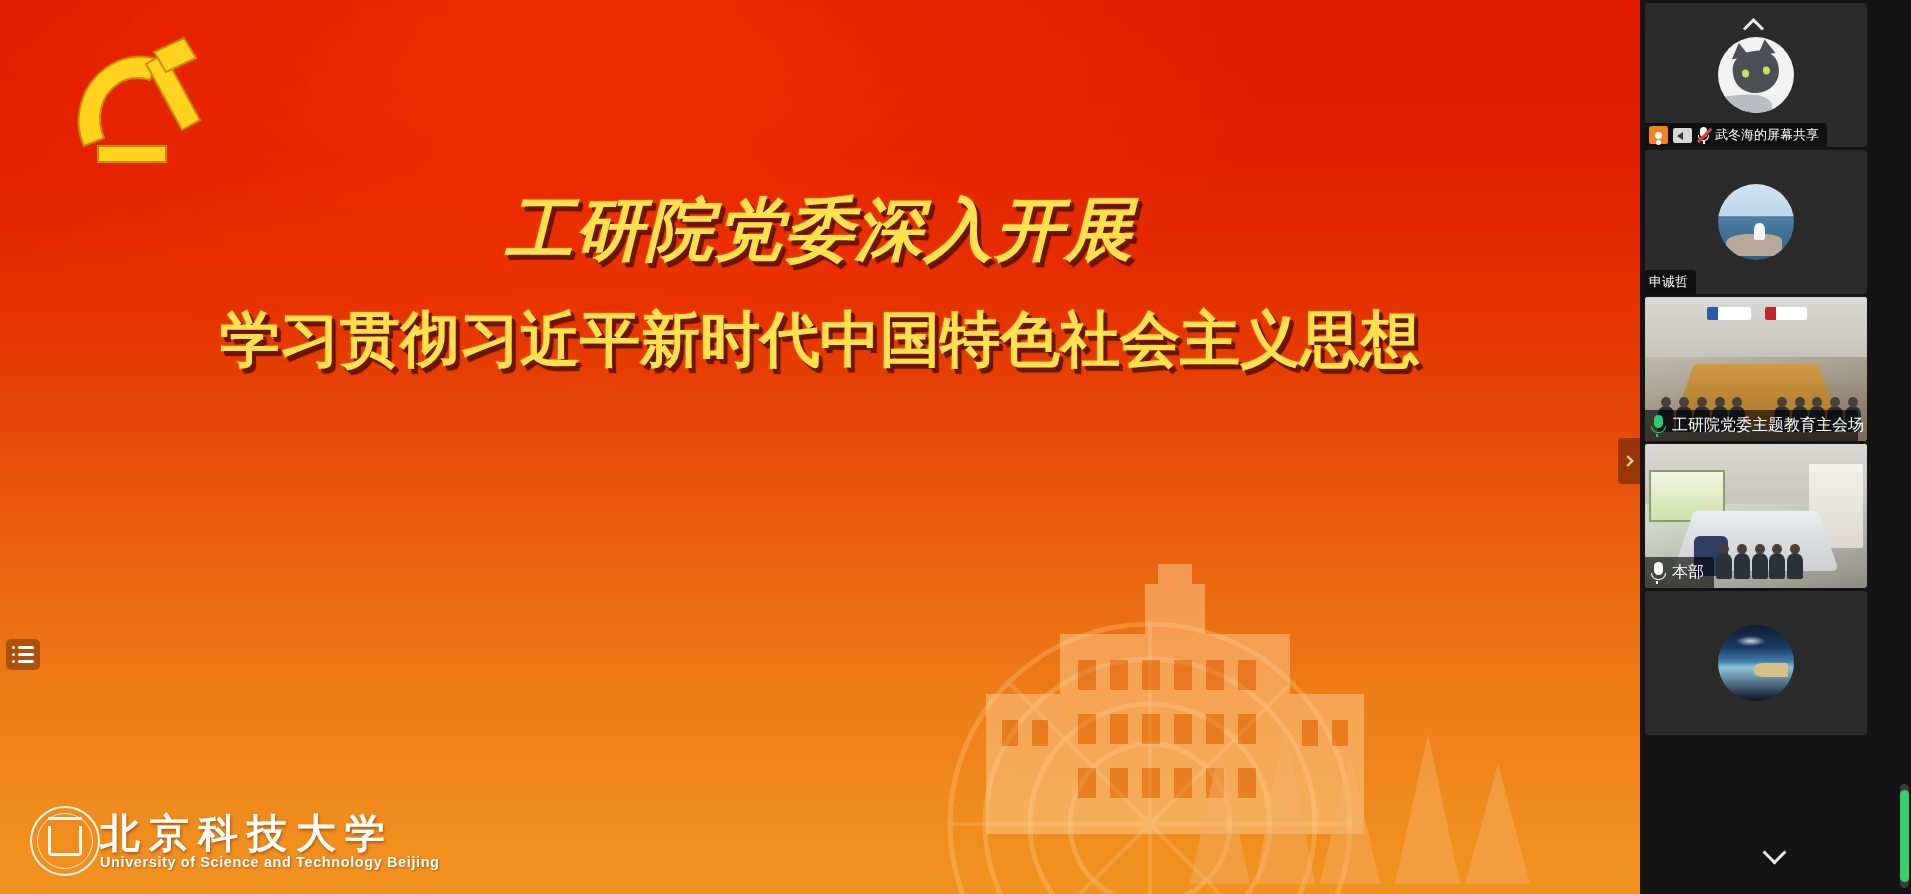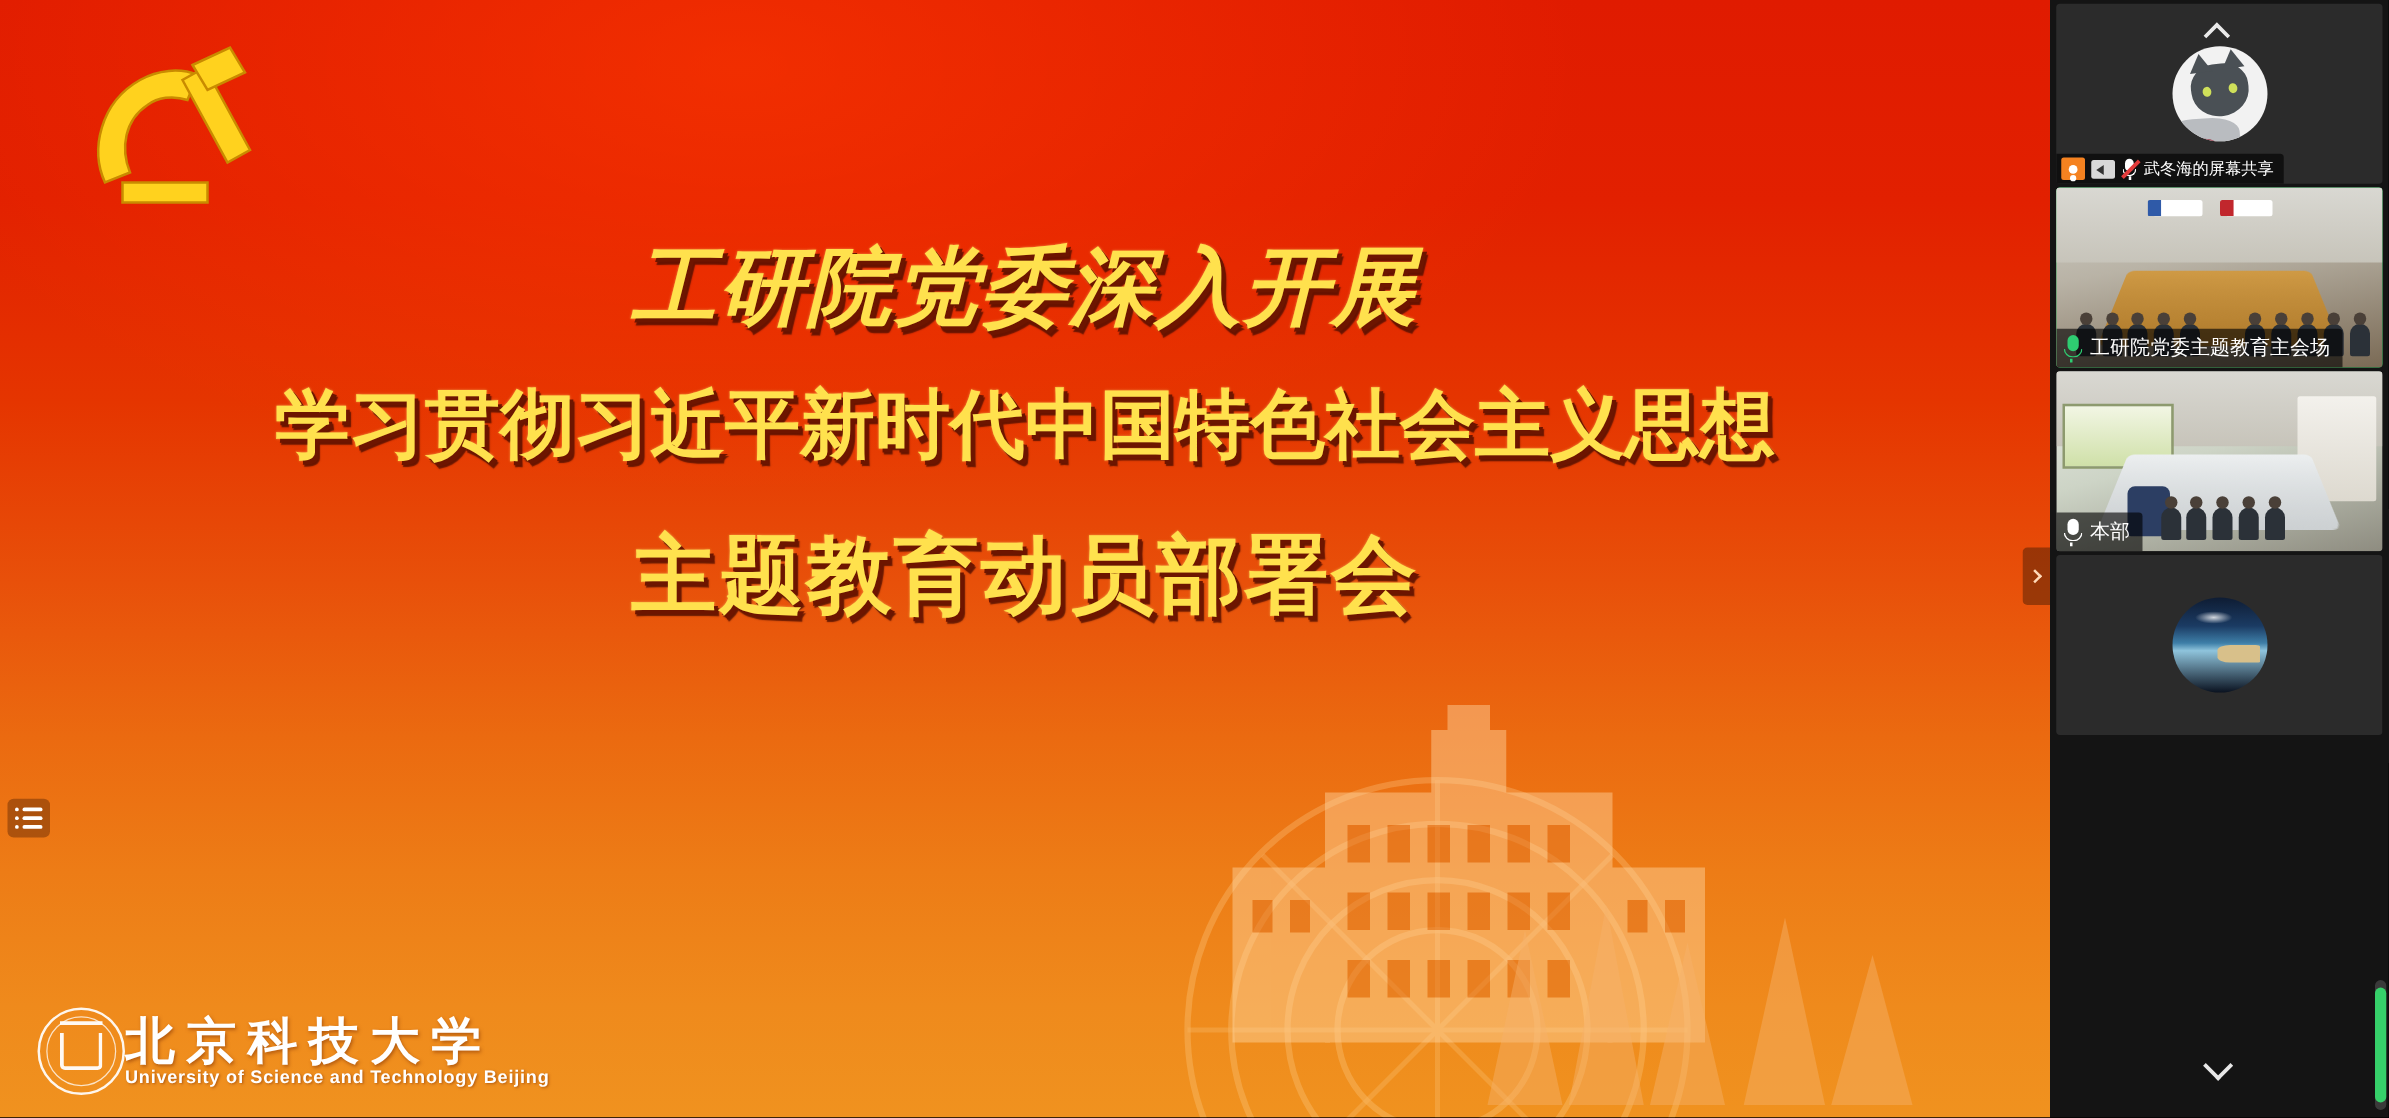--- a/index.html
+++ b/index.html
@@ -127,21 +127,21 @@
     margin-left:-2px;
   }
 
   
   #filmstrip {
     position:relative; width:271px; height:894px;
     background:#141414; padding:3px 4px 0 5px;
     display:flex; flex-direction:column; gap:3px;
   }
   .tile {
-    position:relative; width:261px; height:144px;
+    position:relative; width:222px; height:144px;
     background:#2b2b2b; border-radius:3px; overflow:hidden;
     flex:0 0 auto; cursor:pointer;
   }
   .tile.active { outline:3px solid #25c45a; outline-offset:-3px; }
 
   .tile .avatar {
     position:absolute; left:50%; top:50%; transform:translate(-50%,-50%);
     width:76px; height:76px; border-radius:50%; overflow:hidden;
   }
 
@@ -426,21 +426,20 @@
         <polygon points="95,200 125,40 155,200"></polygon>
         <polygon points="160,200 190,70 220,200"></polygon>
         <polygon points="235,200 268,50 300,200"></polygon>
         <polygon points="305,200 338,80 370,200"></polygon>
       </g>
     </svg>
 
     <div class="slide-text">
       <div class="t-line" id="title-line1">工研院党委深入开展</div>
       <div class="t-line" id="title-line2">学习贯彻习近平新时代中国特色社会主义思想</div>
-      <div class="t-line" id="title-line3">主题教育动员部署会</div>
     </div>
 
     <div class="uni-logo">
       <div class="uni-seal">
         <div class="ding"></div>
       </div>
       <div class="uni-names">
         <div class="uni-cn">北京科技大学</div>
         <div class="uni-en">University of Science and Technology Beijing</div>
       </div>
@@ -486,20 +485,29 @@
         <span class="ic ic-mic muted">
           <span class="cap"></span>
             <span class="arc"></span>
             <span class="stem"></span>
             <span class="slash"></span>
         </span>
         <span class="name-text">武冬海的屏幕共享</span>
       </div>
     </div>
 
+    <div class="tile">
+      <div class="avatar av-sea">
+        <div class="rock"></div>
+          <div class="person"></div>
+      </div>
+      <div class="namebar">
+        <span class="name-text">申诚哲</span>
+      </div>
+    </div>
 
     <div class="tile active">
       <div class="vid-room vid-meeting1">
         <div class="wall"></div>
         <div class="logos">
           <span class="logo-b"></span>
           <span class="logo-r"></span>
         </div>
         <div class="table"></div>
         <div class="ppl">

